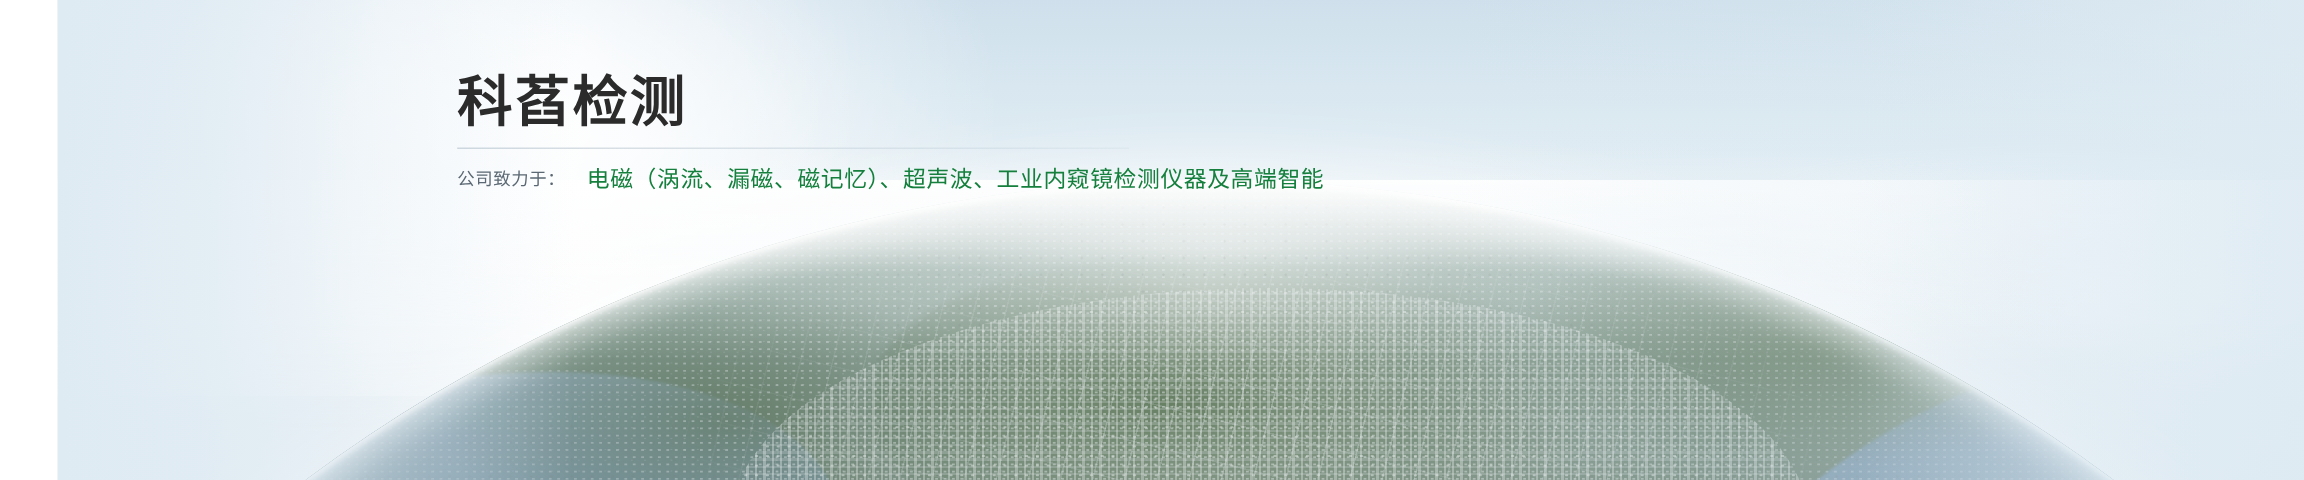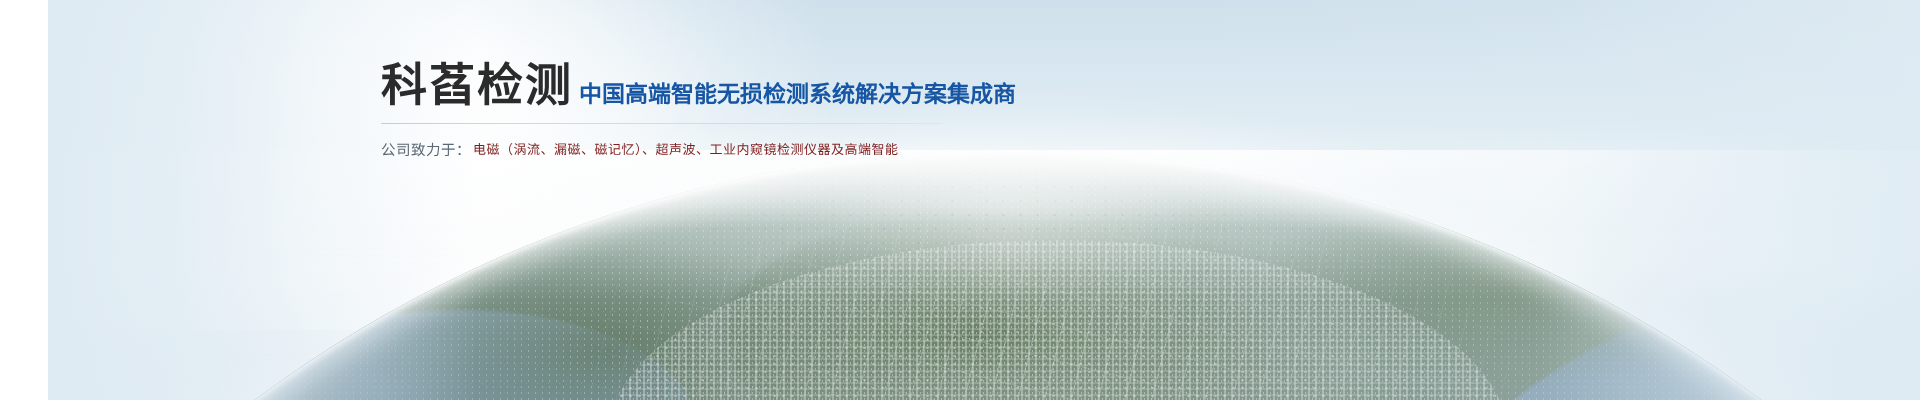--- a/index.html
+++ b/index.html
@@ -288,32 +288,32 @@
   .divider {
     margin-top: 15px;
     width: 560px;
     height: 1px;
     background: linear-gradient(to right, rgba(150,170,185,.55), rgba(150,170,185,.12));
   }
   .desc {
     margin-top: 13px;
     display: flex;
     align-items: flex-start;
-    gap: 2px;
+    gap: 18px;
   }
   .desc-label {
     font-size: 14.5px;
     color: #5b6873;
     line-height: 26px;
     white-space: nowrap;
     letter-spacing: .5px;
   }
   .desc-lines {
-    font-size: 13px;
-    color: #7f1d1d;
+    font-size: 19px;
+    color: #15803d;
     line-height: 26px;
     letter-spacing: .5px;
   }
   .desc-lines div { white-space: nowrap; }
 </style>
 </head>
 <body>
 
 <div class="banner">
 
@@ -349,21 +349,20 @@
   <div class="globe-atmos"></div>
   <div class="horizon-haze"></div>
   <div class="sky-haze-right"></div>
   <div class="side-fade-l"></div>
   <div class="side-fade-r"></div>
 
   <div class="copy">
 
     <div class="titlerow">
       <div class="logo-title">科萏检测</div>
-      <div class="logo-slogan">中国高端智能无损检测系统解决方案集成商</div>
     </div>
 
     <div class="divider"></div>
 
     <div class="desc">
       <div class="desc-label">公司致力于：</div>
       <div class="desc-lines">
         <div>电磁（涡流、漏磁、磁记忆）、超声波、工业内窥镜检测仪器及高端智能</div>
       </div>
     </div>

